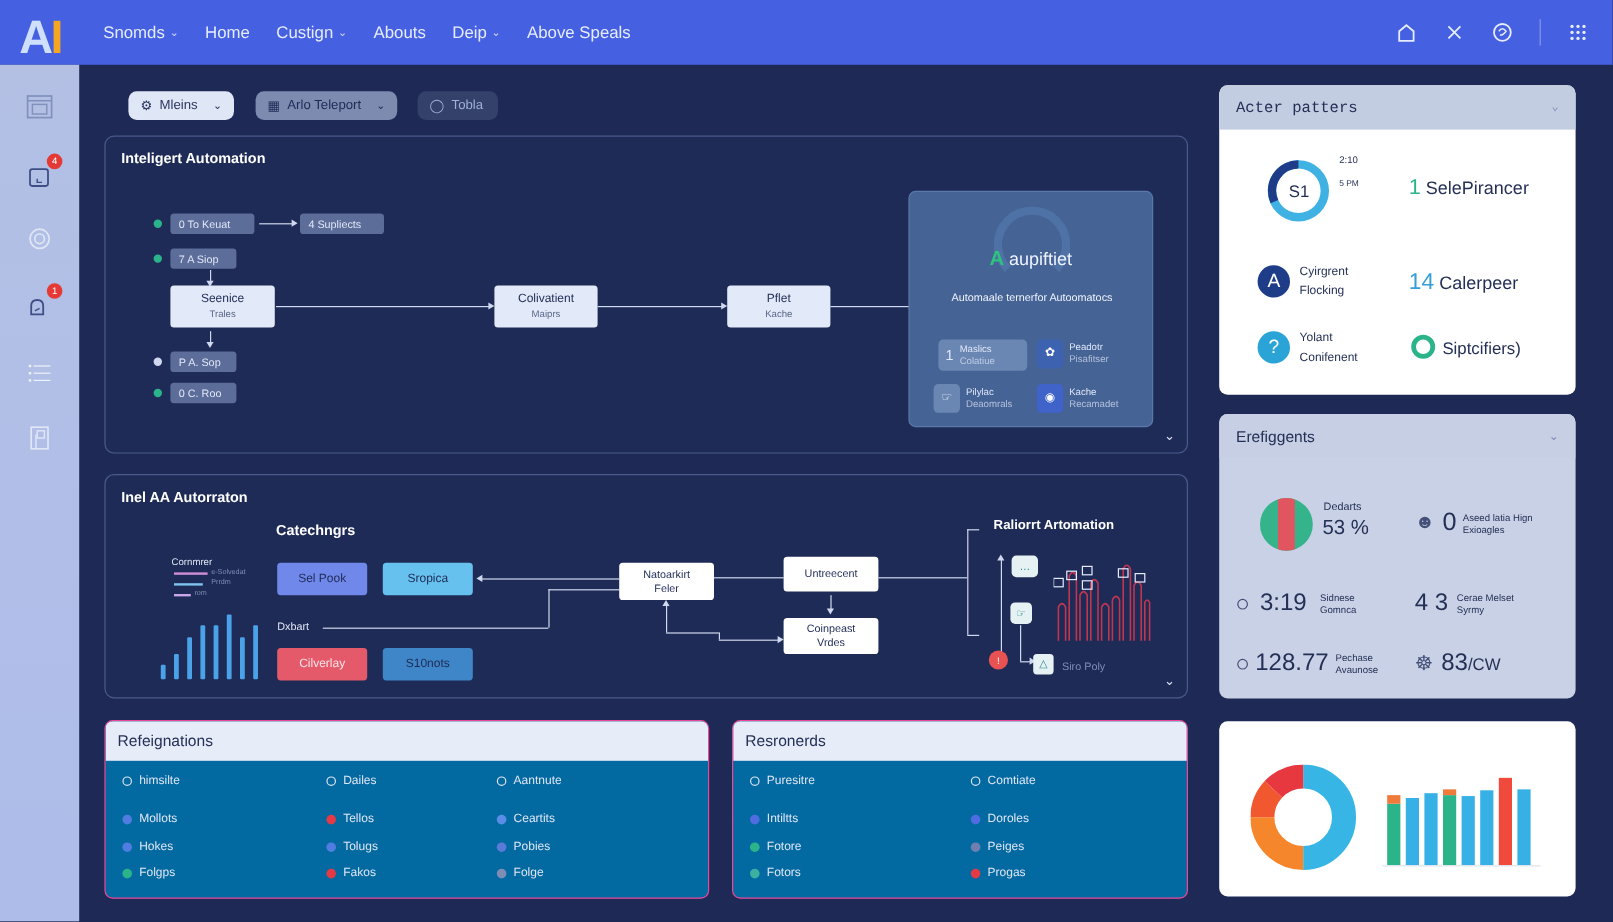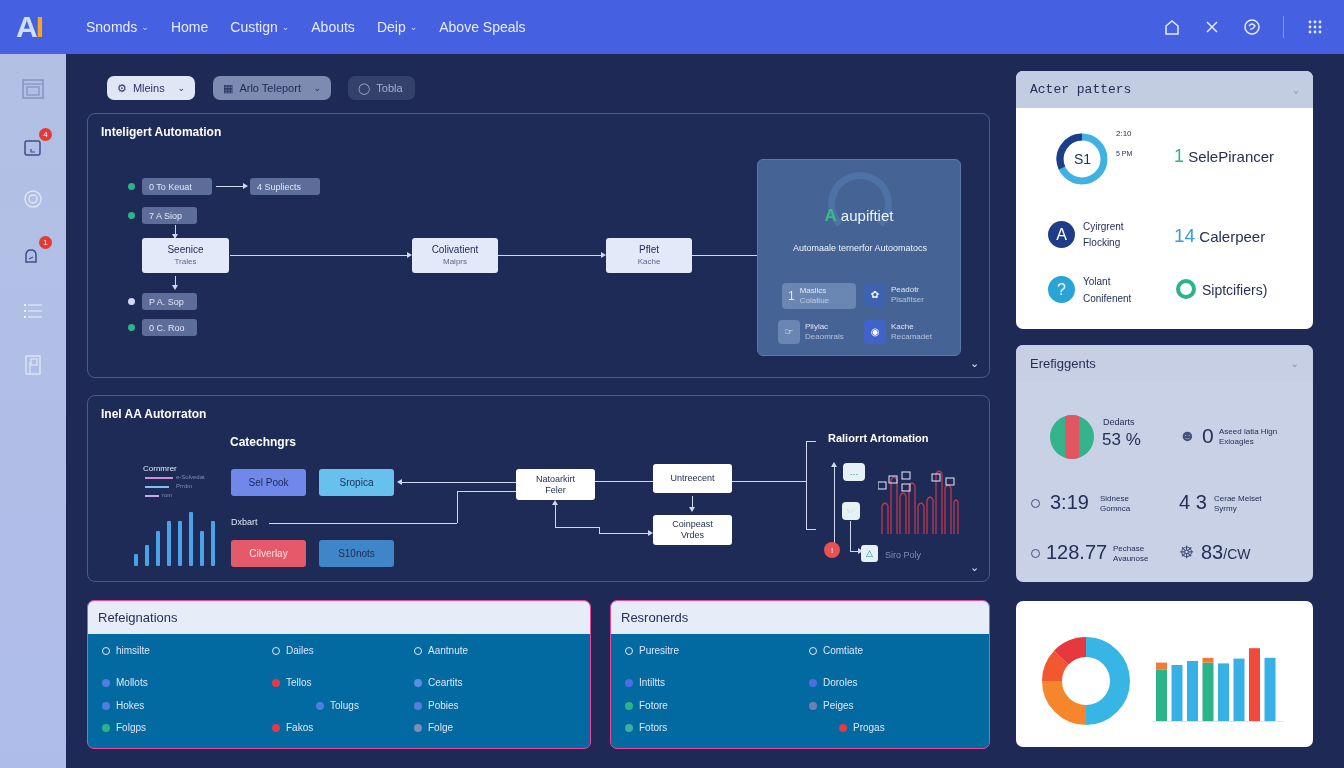--- a/index.html
+++ b/index.html
@@ -1,21 +1,21 @@
 <!DOCTYPE html>
 <html><head>
 <meta charset="utf-8">
 <style>
   * { box-sizing: border-box; margin: 0; padding: 0; }
   html, body { width: 1344px; height: 768px; overflow: hidden; }
   body { font-family: "Liberation Sans", sans-serif; background: #1e2a55; color: #dfe6f5; position: relative; }
 
   
   .topbar { position: absolute; left: 0; top: 0; width: 1344px; height: 54px; background: #4560e0; display: flex; align-items: center; }
-  .logo { position: absolute; left: 16px; top: 10px; font-size: 30px; font-weight: 700; letter-spacing: -2px; color: #cfe0ff; }
+  .logo { position: absolute; left: 16px; top: 10px; font-size: 39px; font-weight: 700; letter-spacing: -2px; color: #cfe0ff; }
   .logo .bar { color: #f5a623; }
   .nav { position: absolute; left: 86px; top: 0; height: 54px; display: flex; align-items: center; gap: 22px; font-size: 14px; color: #e6ecff; }
   .nav-item { display: flex; align-items: center; gap: 4px; cursor: pointer; }
   .nav-item .chev { font-size: 9px; opacity: .85; }
   .top-icons { position: absolute; right: 20px; top: 0; height: 54px; display: flex; align-items: center; gap: 22px; color: #e6ecff; }
   .top-icons .sep { width: 1px; height: 22px; background: rgba(255,255,255,.35); }
   .ticon { width: 18px; height: 18px; display: flex; align-items: center; justify-content: center; }
 
   
   .sidebar { position: absolute; left: 0; top: 54px; width: 66px; height: 714px; background: linear-gradient(180deg,#b3c0e4,#aebcea); }
@@ -465,21 +465,21 @@
         <span>Folgps</span>
       </div>
       <div class="li" style="left: 184px; top: 44px;">
         <span class="d o"></span>
         <span>Dailes</span>
       </div>
       <div class="li" style="left: 184px; top: 76px;">
         <span class="d" style="background: rgb(229, 57, 69);"></span>
         <span>Tellos</span>
       </div>
-      <div class="li" style="left: 184px; top: 99px; margin-left: 44px;">
+      <div class="li" style="left: 184px; top: 99px;">
         <span class="d" style="background: rgb(79, 125, 224);"></span>
         <span>Tolugs</span>
       </div>
       <div class="li" style="left: 184px; top: 121px;">
         <span class="d" style="background: rgb(229, 57, 69);"></span>
         <span>Fakos</span>
       </div>
       <div class="li" style="left: 326px; top: 44px;">
         <span class="d o"></span>
         <span>Aantnute</span>
@@ -523,18 +523,18 @@
         <span>Comtiate</span>
       </div>
       <div class="li" style="left: 198px; top: 76px;">
         <span class="d" style="background: rgb(79, 109, 224);"></span>
         <span>Doroles</span>
       </div>
       <div class="li" style="left: 198px; top: 99px;">
         <span class="d" style="background: rgb(111, 128, 176);"></span>
         <span>Peiges</span>
       </div>
-      <div class="li" style="left: 198px; top: 121px; margin-left: 30px;">
+      <div class="li" style="left: 198px; top: 121px;">
         <span class="d" style="background: rgb(229, 57, 69);"></span>
         <span>Progas</span>
       </div>
     </div>
 </div>
 
 </body></html>

